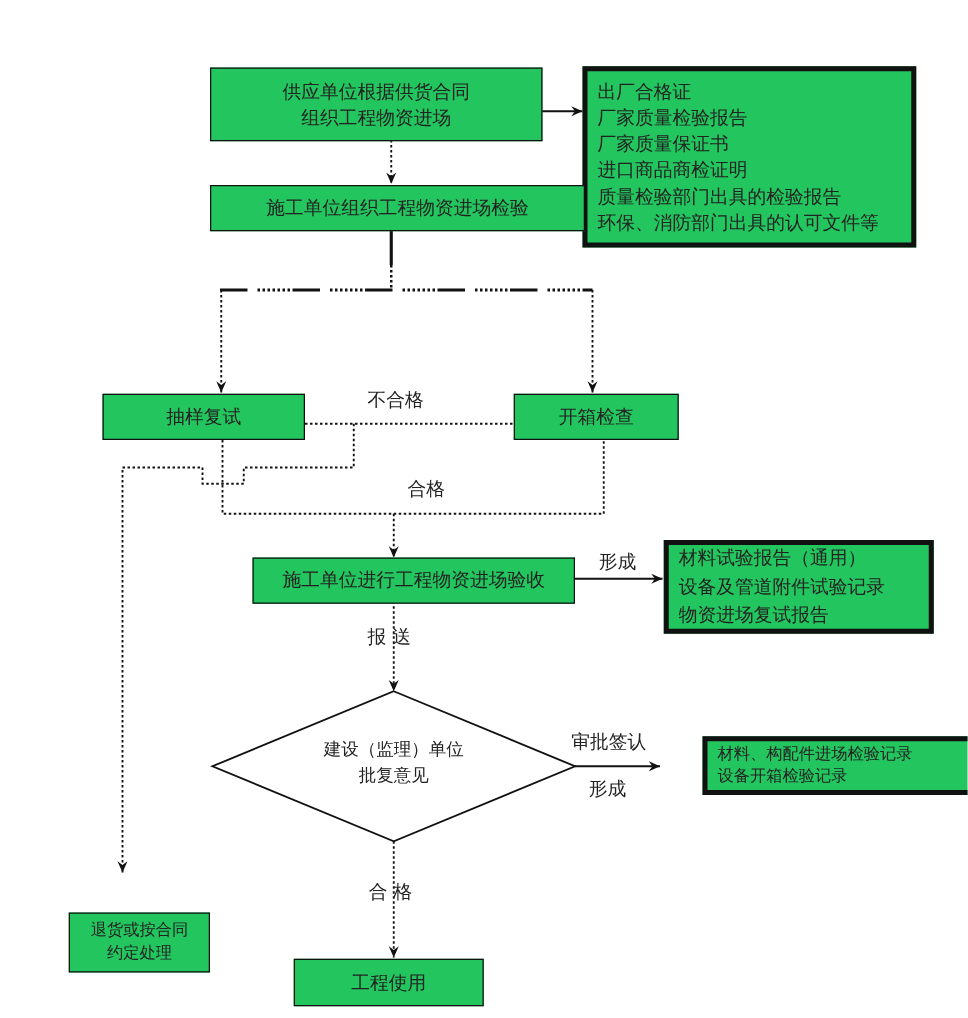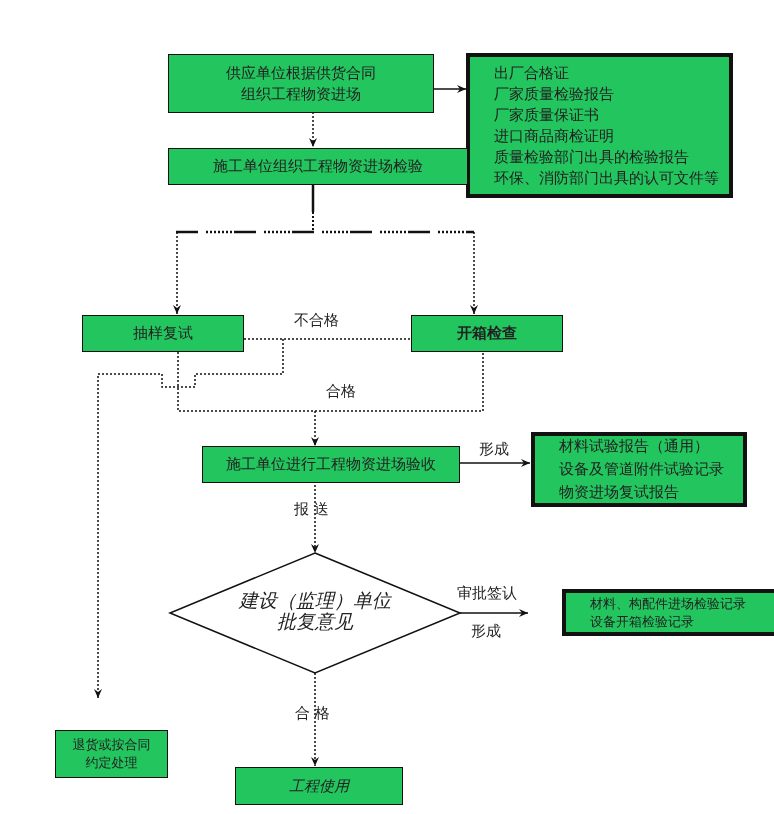--- a/index.html
+++ b/index.html
@@ -3,21 +3,21 @@
 <meta charset="utf-8">
 <style>
   html, body { margin: 0; padding: 0; background: #ffffff; }
   body { width: 774px; height: 814px; position: relative; overflow: hidden;
          font-family: "DejaVu Sans", "Liberation Sans", sans-serif; color: #222; }
   svg.lines { position: absolute; left: 0; top: 0; }
   .box { position: absolute; border: 1.5px solid #111; background: #22c55e;
          box-sizing: border-box; display: flex; flex-direction: column;
          align-items: center; justify-content: center; text-align: center;
          font-size: 15px; line-height: 21px; }
-  .box.thick { border: 4px solid #111; align-items: flex-start; padding-left: 24px; text-align: left; }
+  .box.thick { border: 4px solid #111; align-items: flex-start; padding-left: 8px; text-align: left; }
   .lbl { position: absolute; font-size: 15px; white-space: nowrap; }
   .line { display: block; }
 </style>
 </head>
 <body>
 
 <svg class="lines" width="774" height="814">
   <defs>
     <marker id="arr" markerWidth="10" markerHeight="10" refX="9" refY="5" orient="auto" markerUnits="userSpaceOnUse">
       <path d="M0,1 L9,5 L0,9 L3,5 Z" fill="#111"></path>
@@ -71,56 +71,56 @@
 </div>
 
 <div class="box" style="left:168px;top:148px;width:300px;height:37px;">
   <span class="line">施工单位组织工程物资进场检验</span>
 </div>
 
 <div class="box" style="left:82px;top:315px;width:162px;height:37px;">
   <span class="line">抽样复试</span>
 </div>
 
-<div class="box" style="left:411px;top:315px;width:152px;height:37px;font-weight:bold;">
+<div class="box" style="left:411px;top:315px;width:132px;height:37px;">
   <span class="line">开箱检查</span>
 </div>
 
 <span class="lbl" style="left:294px;top:311px;">不合格</span>
 <span class="lbl" style="left:326px;top:382px;">合格</span>
 
 <div class="box" style="left:202px;top:446px;width:258px;height:37px;">
   <span class="line">施工单位进行工程物资进场验收</span>
 </div>
 
 <span class="lbl" style="left:479px;top:440px;">形成</span>
 
 <div class="box thick" style="left:531px;top:432px;width:216px;height:75px;justify-content:space-between;">
   <span class="line">材料试验报告（通用）</span>
   <span class="line">设备及管道附件试验记录</span>
   <span class="line">物资进场复试报告</span>
 </div>
 
 <span class="lbl" style="left:294px;top:500px;">报 送</span>
 
-<div style="position:absolute;left:215px;top:590px;width:200px;text-align:center;font-size:19px;line-height:21px;font-style:italic;">
+<div style="position:absolute;left:215px;top:590px;width:200px;text-align:center;font-size:14px;line-height:21px;">
   <span class="line">建设（监理）单位</span>
   <span class="line">批复意见</span>
 </div>
 
 <span class="lbl" style="left:457px;top:584px;">审批签认</span>
 <span class="lbl" style="left:471px;top:622px;">形成</span>
 
 <div class="box thick" style="left:530px;top:589px;width:222px;height:47px;font-size:13px;line-height:18px;margin-left:32px;">
   <span class="line">材料、构配件进场检验记录</span>
   <span class="line">设备开箱检验记录</span>
 </div>
 
 <div class="box" style="left:55px;top:730px;width:113px;height:48px;font-size:13px;line-height:18px;">
   <span class="line">退货或按合同</span>
   <span class="line">约定处理</span>
 </div>
 
 <span class="lbl" style="left:295px;top:704px;">合 格</span>
 
-<div class="box" style="left:235px;top:767px;width:168px;height:38px;font-style:italic;">
+<div class="box" style="left:235px;top:767px;width:152px;height:38px;">
   <span class="line">工程使用</span>
 </div>
 
 </body></html>

